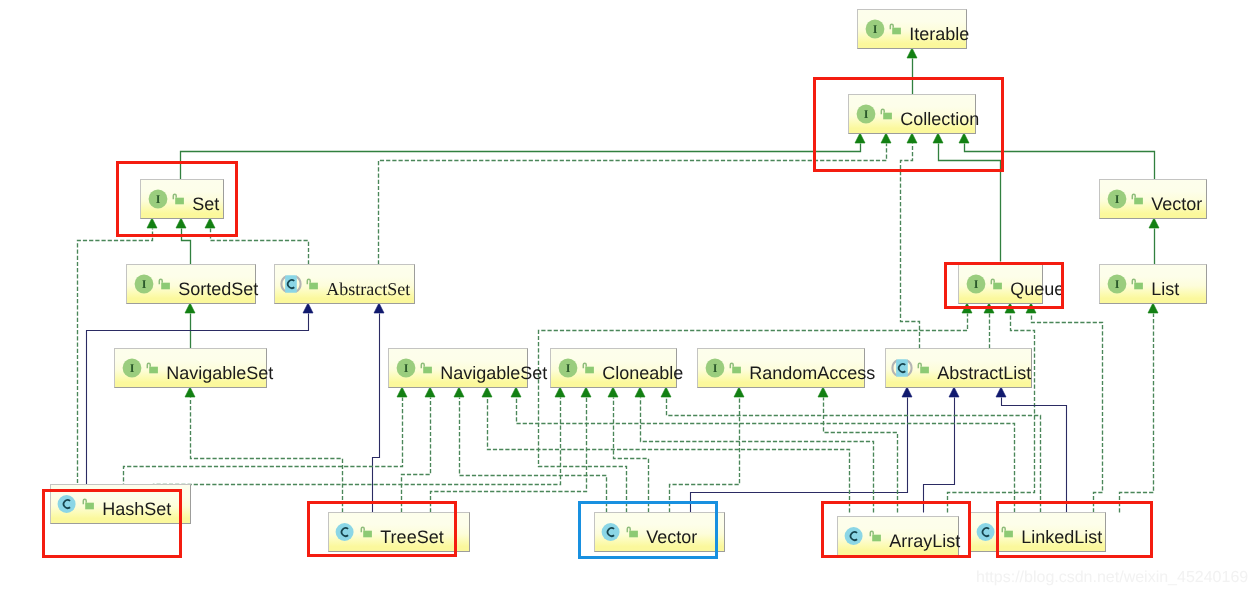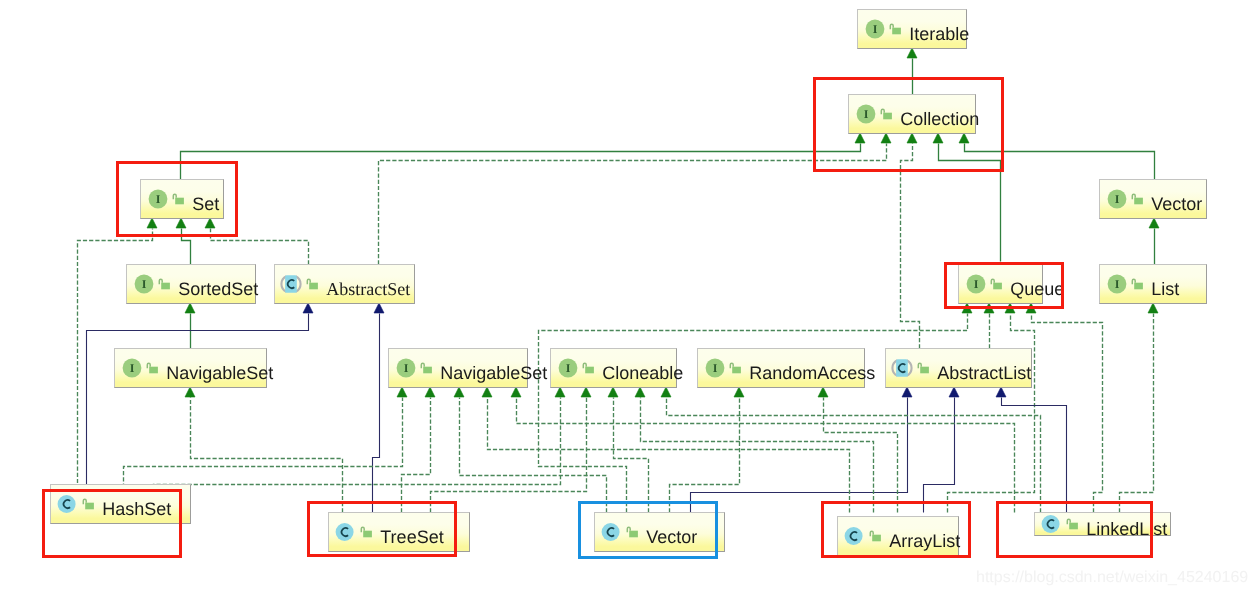--- a/index.html
+++ b/index.html
@@ -282,21 +282,21 @@
         <span class="ico badge cls"><svg width="24" height="24" viewBox="0 0 24 24">
             <circle cx="11.6" cy="12" r="9.0" fill="#8bd6e6"></circle>
             <path d="M15.1 8.9 A4.0 4.0 0 1 0 15.1 15.2" fill="none" stroke="#16454f" stroke-width="1.75"></path>
           </svg></span>
         <span class="ico lock"><svg width="14" height="20" viewBox="0 0 14 20">
             <path d="M2.3 10.3 V6.7 A1.45 1.45 0 0 1 5.2 6.7 V8.8" fill="none" stroke="#8fbd7c" stroke-width="1.5" stroke-linecap="butt"></path>
             <rect x="4.2" y="8.7" width="8.7" height="6.6" fill="#8dca74"></rect>
           </svg></span>
         <span class="lbl">ArrayList</span>
       </div>
-      <div class="node" style="left: 1034px; top: 512px; width: 137px; height: 24px;">
+      <div class="node" style="left: 969px; top: 512px; width: 137px; height: 40px;">
         <span class="ico badge cls"><svg width="24" height="24" viewBox="0 0 24 24">
             <circle cx="11.6" cy="12" r="9.0" fill="#8bd6e6"></circle>
             <path d="M15.1 8.9 A4.0 4.0 0 1 0 15.1 15.2" fill="none" stroke="#16454f" stroke-width="1.75"></path>
           </svg></span>
         <span class="ico lock"><svg width="14" height="20" viewBox="0 0 14 20">
             <path d="M2.3 10.3 V6.7 A1.45 1.45 0 0 1 5.2 6.7 V8.8" fill="none" stroke="#8fbd7c" stroke-width="1.5" stroke-linecap="butt"></path>
             <rect x="4.2" y="8.7" width="8.7" height="6.6" fill="#8dca74"></rect>
           </svg></span>
         <span class="lbl">LinkedList</span>
       </div>

